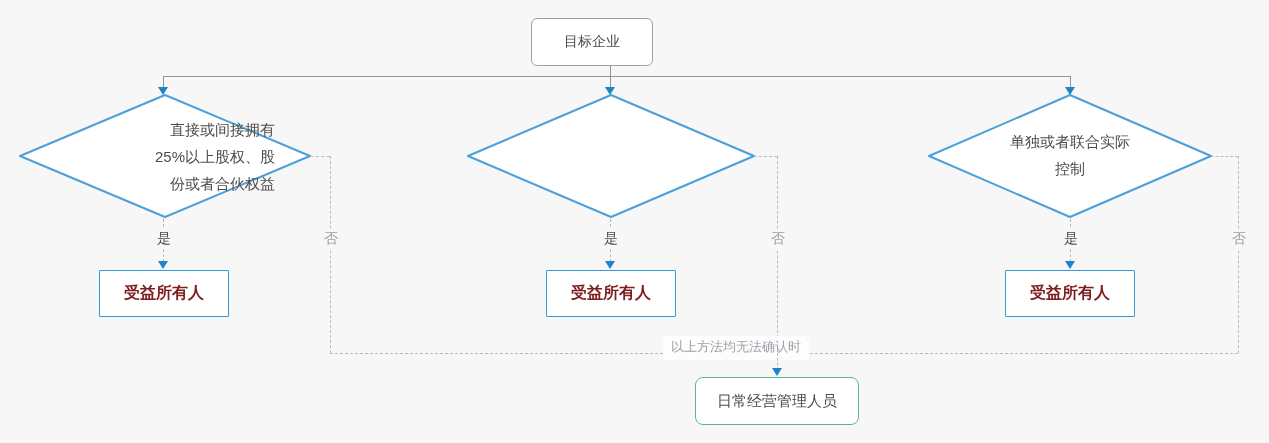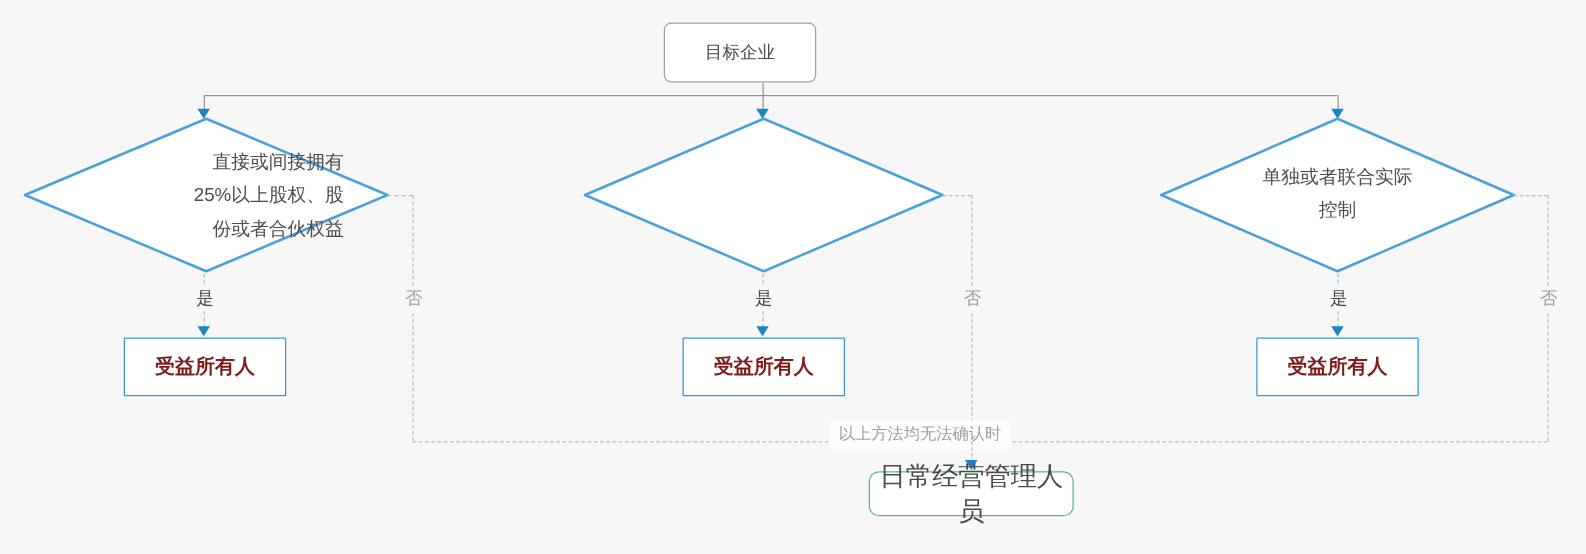--- a/index.html
+++ b/index.html
@@ -29,23 +29,23 @@
   }
   .result-node{
     width:130px;height:47px;top:270px;
     border:1.5px solid #3898d3;border-radius:1px;
     font-size:16px;font-weight:600;color:#7f1d1d;
   }
   .result-left{left:99px;}
   .result-mid{left:546px;}
   .result-right{left:1005px;}
   .fallback-node{
-    left:695px;top:377px;width:164px;height:36px;
+    left:695px;top:377px;width:164px;height:48px;
     border:1.5px solid #57b98c;border-radius:8px;
-    font-size:21px;
+    font-size:15px;
   }
   
   .diamond-svg{position:absolute;overflow:visible;}
   .diamond-label{
     position:absolute;
     width:220px;
     text-align:center;
     font-size:15px;line-height:27px;color:#4d4d4d;
     white-space:pre-line;
     pointer-events:none;

